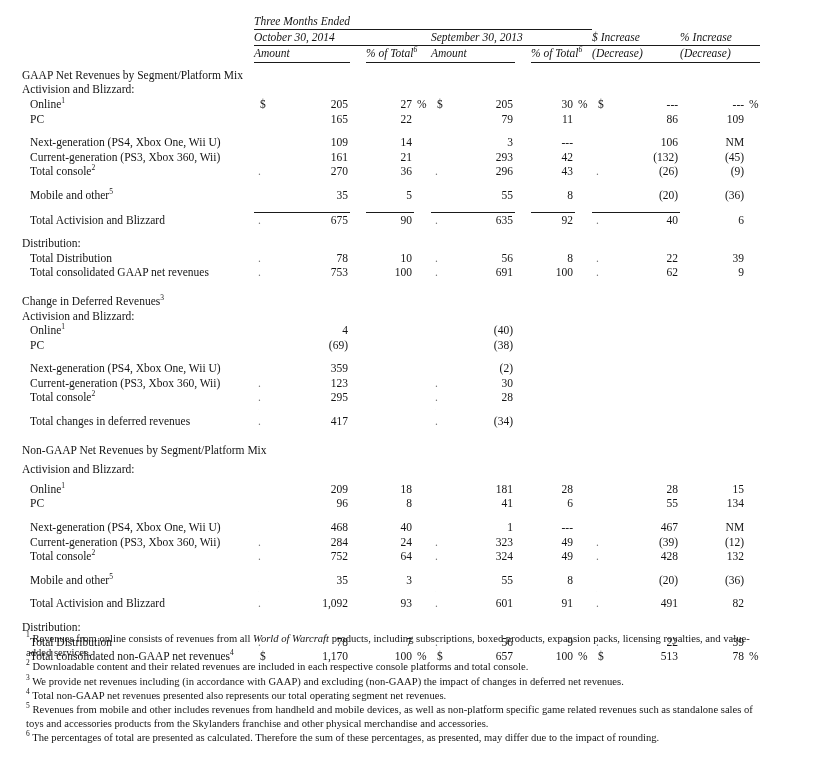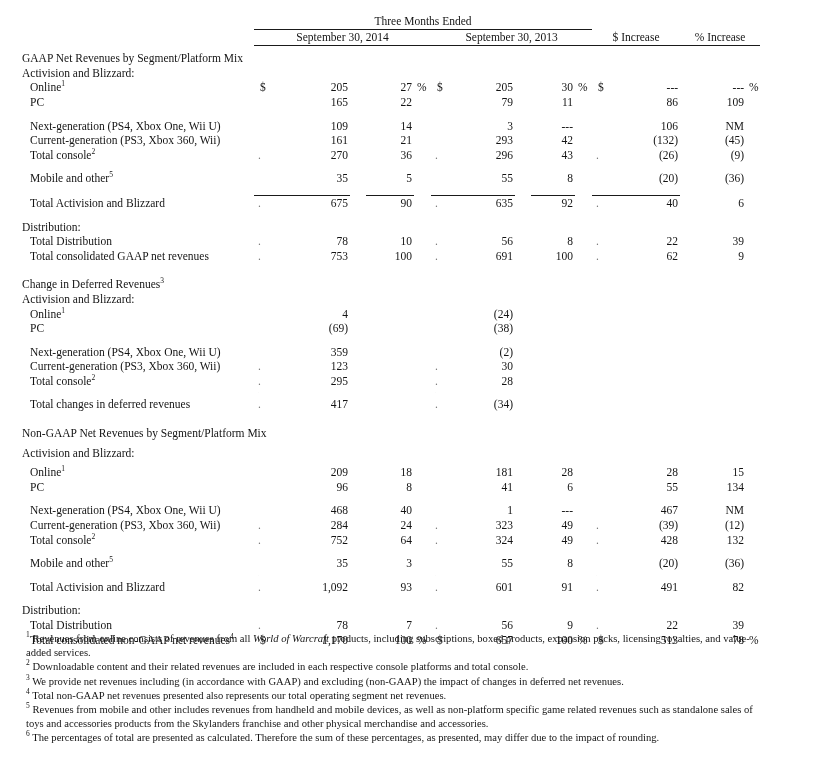--- a/index.html
+++ b/index.html
@@ -65,21 +65,21 @@
 
   .lbl { text-align: left; }
   .ind0 { padding-left: 22px !important; margin-left: 28px; }
   .ind1 { padding-left: 30px !important; margin-left: 44px; }
 
   .bold { font-weight: bold; }
   sup { font-size: 7.5px; vertical-align: super; line-height: 0; }
 
   
   .rule-top { border-bottom: 1px solid #1a1a1a; }
-  td.hcenter { text-align: center; font-weight: bold; }
+  td.hcenter { font-weight: bold; font-style: italic; }
   .hdr-row td { padding-bottom: 1px !important; }
 
   .ul-cell { border-top: 1px solid #1a1a1a; }
 
   tr.spacer td { height: 9px; line-height: 9px; font-size: 1px; }
   tr.spacer-sm td { height: 5px; line-height: 5px; font-size: 1px; }
   tr.spacer-lg td { height: 14px; line-height: 14px; font-size: 1px; }
 
   .dot { color: #7a7a7a; font-size: 9px; text-align: left; padding-left: 4px !important;}
 
@@ -123,26 +123,37 @@
   <tbody>
 
     <tr>
       <td></td>
       <td colspan="10" class="hcenter rule-top">Three Months Ended</td>
       <td colspan="4"></td>
     </tr>
 
     <tr class="hdr-row">
       <td></td>
-      <td colspan="5" class="hcenter rule-top">September 30, 2014</td>
+      <td colspan="5" class="hcenter rule-top">October 30, 2014</td>
       <td colspan="5" class="hcenter rule-top">September 30, 2013</td>
       <td colspan="2" class="hcenter rule-top">$ Increase</td>
       <td colspan="2" class="hcenter rule-top">% Increase</td>
     </tr>
 
+    <tr class="hdr-row">
+      <td></td>
+      <td colspan="2" class="hcenter rule-top">Amount</td>
+      <td></td>
+      <td colspan="2" class="hcenter rule-top"><span>% of Total</span><sup>6</sup></td>
+      <td colspan="2" class="hcenter rule-top">Amount</td>
+      <td></td>
+      <td colspan="2" class="hcenter rule-top"><span>% of Total</span><sup>6</sup></td>
+      <td colspan="2" class="hcenter rule-top">(Decrease)</td>
+      <td colspan="2" class="hcenter rule-top">(Decrease)</td>
+    </tr>
 
     <tr class="spacer-sm">
           <td colspan="15"></td>
         </tr>
 
     <tr>
       <td class="lbl bold ind0">GAAP Net Revenues by Segment/Platform Mix</td>
       <td colspan="14"></td>
     </tr>
     <tr>
@@ -347,21 +358,21 @@
     </tr>
 
     <tr>
       <td class="lbl ind1"><span>Online</span><sup>1</sup></td>
       <td></td>
       <td class="amt">4</td>
       <td></td>
           <td></td>
           <td></td>
           <td></td>
-      <td class="amt">(24)</td>
+      <td class="amt">(40)</td>
       <td></td>
           <td></td>
           <td></td>
           <td></td>
           <td></td>
           <td></td>
           <td></td>
     </tr>
 
     <tr>

